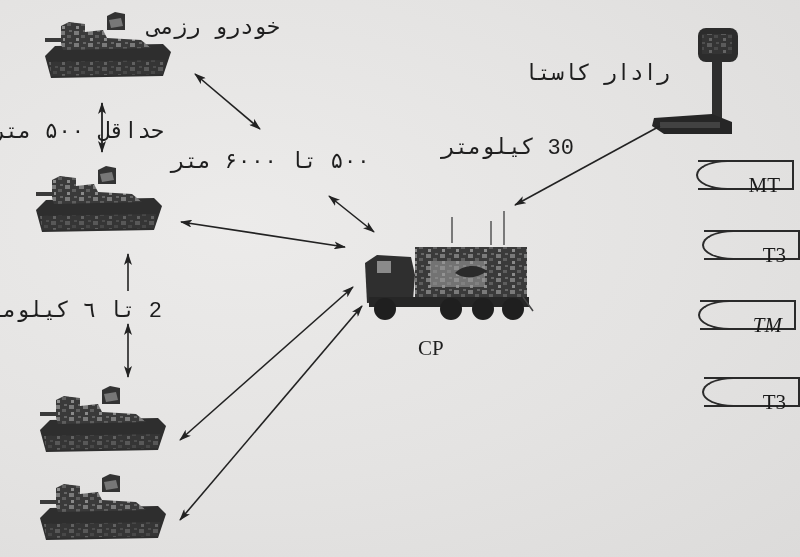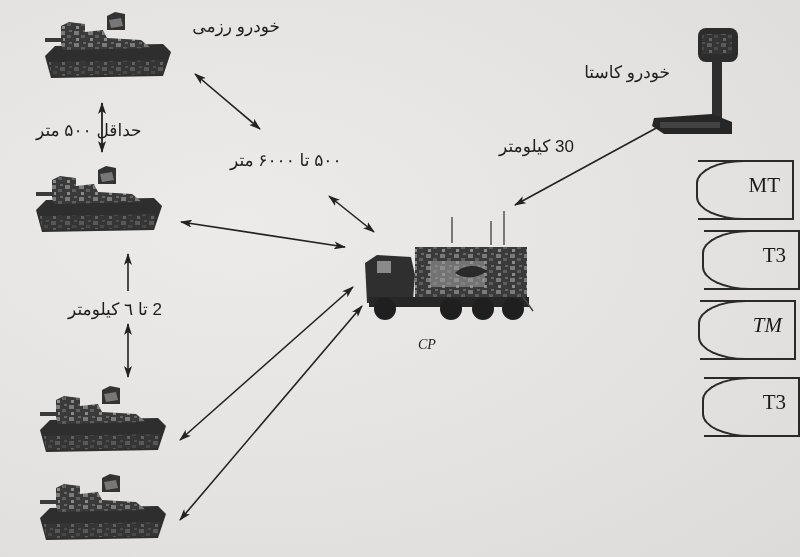--- a/index.html
+++ b/index.html
@@ -4,27 +4,27 @@
 <style>
   html, body { margin: 0; padding: 0; }
   body {
     width: 800px; height: 557px; overflow: hidden; position: relative;
     background: radial-gradient(ellipse at 30% 40%, #ecebea 0%, #e4e3e2 55%, #dcdbda 100%);
     font-family: "DejaVu Serif", serif;
     color: #1c1c1c;
   }
   .canvas { position: absolute; left: 0; top: 0; width: 800px; height: 557px; }
   .label {
-    position: absolute; white-space: nowrap; font-size: 17px; line-height: 1;
-    font-family: Liberation Sans, sans-serif; color: #1e1e1e;
+    position: absolute; white-space: nowrap; font-size: 22px; line-height: 1;
+    font-family: Liberation Mono, monospace; color: #1e1e1e;
   }
   .label.rtl { direction: rtl; }
-  .latin { font-family: "Liberation Serif", serif; font-size: 14px; font-style: italic; }
+  .latin { font-family: "Liberation Serif", serif; font-size: 21px; }
   .ammo {
-    position: absolute; width: 96px; height: 60px;
+    position: absolute; width: 96px; height: 30px;
     border: 2px solid #2a2a2a; border-left: none;
     border-radius: 48px 0 0 48px / 23px 0 0 23px;
     box-sizing: border-box;
   }
   .ammo::before {
     content: ""; position: absolute; left: 0; top: -2px; bottom: -2px; width: 50px;
     border: 2px solid #2a2a2a; border-right: none;
     border-radius: 48px 0 0 48px / 23px 0 0 23px;
     box-sizing: border-box;
   }
@@ -114,21 +114,21 @@
   <line x1="128" y1="324" x2="128" y2="377" stroke="#222" stroke-width="1.6" marker-start="url(#ah)" marker-end="url(#ah)"></line>
   <line x1="660" y1="126" x2="515" y2="205" stroke="#222" stroke-width="1.6" marker-end="url(#ah)"></line>
   <line x1="353" y1="287" x2="180" y2="440" stroke="#222" stroke-width="1.6" marker-start="url(#ah)" marker-end="url(#ah)"></line>
   <line x1="362" y1="306" x2="180" y2="520" stroke="#222" stroke-width="1.6" marker-start="url(#ah)" marker-end="url(#ah)"></line>
 </svg>
 
 <div class="label rtl" style="left:170px; top:18px; width:110px; text-align:right;">خودرو رزمی</div>
 <div class="label rtl" style="left:36px; top:122px; width:128px; text-align:left;">حداقل ۵۰۰ متر</div>
 <div class="label rtl" style="left:230px; top:152px; width:140px; text-align:left;">۵۰۰ تا ۶۰۰۰ متر</div>
 <div class="label rtl" style="left:44px; top:301px; width:118px; text-align:right;">2 تا ٦ کیلومتر</div>
-<div class="label rtl" style="left:570px; top:64px; width:100px; text-align:right;">خودرو کاستا</div>
+<div class="label rtl" style="left:570px; top:64px; width:100px; text-align:right;">رادار کاستا</div>
 <div class="label rtl" style="left:478px; top:138px; width:96px; text-align:right;">30 کیلومتر</div>
 <div class="label latin" style="left:418px; top:338px;">CP</div>
 
 <div class="ammo" style="left:698px; top:160px;">
     <span>MT</span>
   </div>
 <div class="ammo" style="left:704px; top:230px;">
     <span>T3</span>
   </div>
 <div class="ammo" style="left:700px; top:300px;font-style:italic;">

